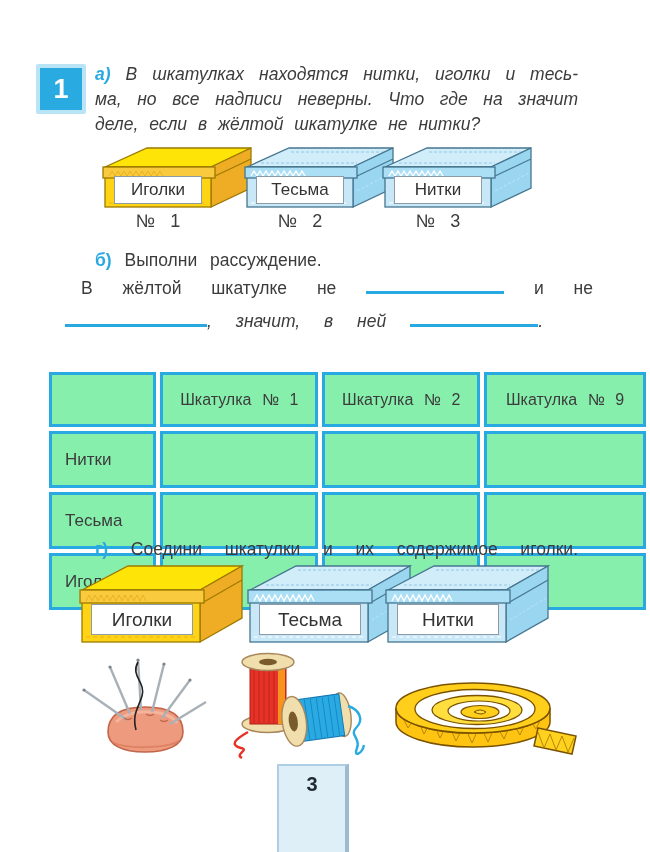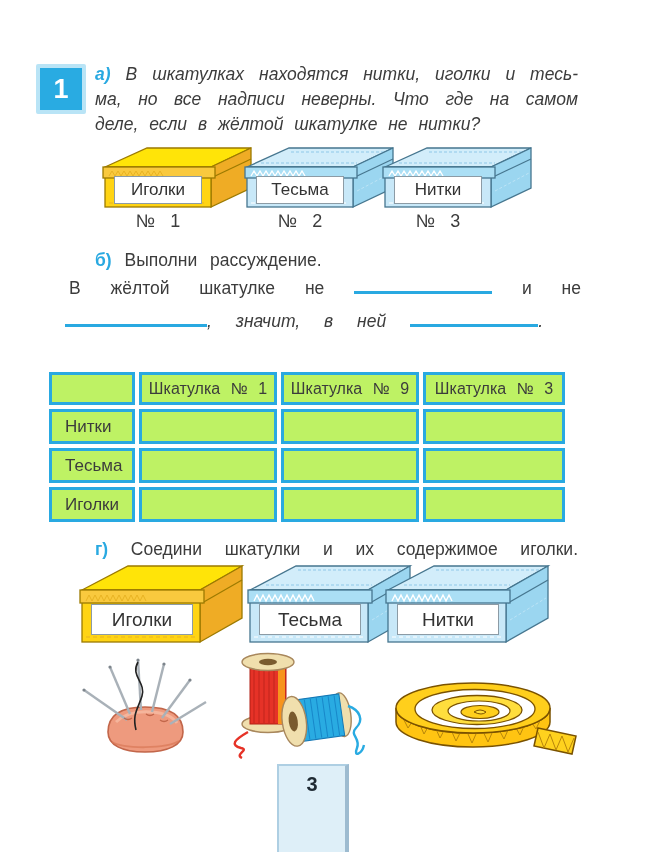--- a/index.html
+++ b/index.html
@@ -26,21 +26,21 @@
   .boxwrap{width:152px;height:66px;}
   .boxwrap2{width:168px;height:84px;}
   .box-label{position:absolute;background:#fff;border:1.5px solid #8C9BA5;
              display:flex;align-items:center;justify-content:center;color:#333;}
   .lbl1{left:13px;top:33px;width:86px;height:26px;font-size:17px;}
   .lbl2{left:13px;top:44px;width:100px;height:29px;font-size:19px;}
   .box-num{font-size:18px;word-spacing:10px;text-align:center;width:114px;color:#3C3C3C;}
 
   
   table.answers{border-collapse:separate;border-spacing:4px;}
-  table.answers td,table.answers th{border:3px solid var(--accent,#29A9E1);background:#bef264;padding:0;}
+  table.answers td,table.answers th{border:3px solid var(--accent,#29A9E1);background:#86efac;padding:11px;}
   table.answers th{height:27px;font-weight:normal;font-size:16px;word-spacing:6px;text-align:center;}
   table.answers td.rowlabel{font-size:17px;text-align:left;padding-left:13px;}
   table.answers td{height:29px;}
   .c0{width:80px;} .c1{width:132px;} .c2{width:132px;} .c3{width:136px;}
 
   
   .pagebox{left:277px;top:764px;width:66px;height:86px;background:#DEEFF8;
            border:2px solid #AECFE3;border-right:4px solid #9DBBD0;
            text-align:center;}
   .pagebox .num{margin-top:7px;font-size:20px;font-weight:bold;color:#1F2A33;}
@@ -49,21 +49,21 @@
 <body>
 
 <div class="page">
 
   <div class="abs badge">
     <span>1</span>
   </div>
 
   <div class="abs txt" style="left:95px;top:62px;width:483px;font-style:italic;">
     <div class="just"><span class="accent">а)</span> <span>В шкатулках находятся нитки, иголки и тесь-</span></div>
-    <div class="just">ма, но все надписи неверны. Что где на самом</div>
+    <div class="just">ма, но все надписи неверны. Что где на значит</div>
     <div class="wsp6">деле, если в жёлтой шкатулке не нитки?</div>
   </div>
 
   <div class="abs boxwrap" style="left:101px;top:143px;">
     <svg width="152" height="66" viewBox="0 0 152 66">
       <polygon points="4,24 46,5 150,5 110,24" fill="#FFE408" stroke="#9C7A00" stroke-width="1.3"></polygon>
       <polygon points="110,24 150,5 150,45 110,64" fill="#EFAC25" stroke="#9C7A00" stroke-width="1.3"></polygon>
       <line x1="112" y1="34" x2="150" y2="16" stroke="#9C7A00" stroke-width="1.2"></line>
       <rect x="4" y="24" width="106" height="40" fill="#FFD414" stroke="#9C7A00" stroke-width="1.3"></rect>
       <rect x="2" y="24" width="112" height="11" fill="#F9C93E" stroke="#9C7A00" stroke-width="1.3"></rect>
@@ -105,35 +105,35 @@
     <div class="box-label lbl1">Нитки</div>
   </div>
 
   <div class="abs box-num" style="left:101px;top:211px;">№ 1</div>
   <div class="abs box-num" style="left:243px;top:211px;">№ 2</div>
   <div class="abs box-num" style="left:381px;top:211px;">№ 3</div>
 
   <div class="abs txt wsp8" style="left:95px;top:248px;">
     <span class="accent">б)</span> <span>Выполни рассуждение.</span>
   </div>
-  <div class="abs txt just" style="left:69px;top:276px;width:512px;">
+  <div class="abs txt just" style="left:81px;top:276px;width:512px;">
     <span>В жёлтой шкатулке не</span> <span class="blank"></span> <span>и не</span>
   </div>
   <div class="abs txt just" style="left:65px;top:309px;width:478px;font-style:italic;">
     <span class="blank" style="width:142px;"></span><span>, значит, в ней</span> <span class="blank" style="width:128px;"></span><span>.</span>
   </div>
 
 
   <table class="answers abs" style="left:45px;top:368px;">
     <tbody>
         <tr>
       <th class="c0"></th>
       <th class="c1">Шкатулка № 1</th>
-      <th class="c2">Шкатулка № 9</th>
-      <th class="c3">Шкатулка № 3</th>
+      <th class="c2">Шкатулка № 2</th>
+      <th class="c3">Шкатулка № 9</th>
     </tr>
     <tr>
       <td class="rowlabel">Нитки</td>
       <td></td>
       <td></td>
       <td></td>
     </tr>
     <tr>
       <td class="rowlabel">Тесьма</td>
       <td></td>

